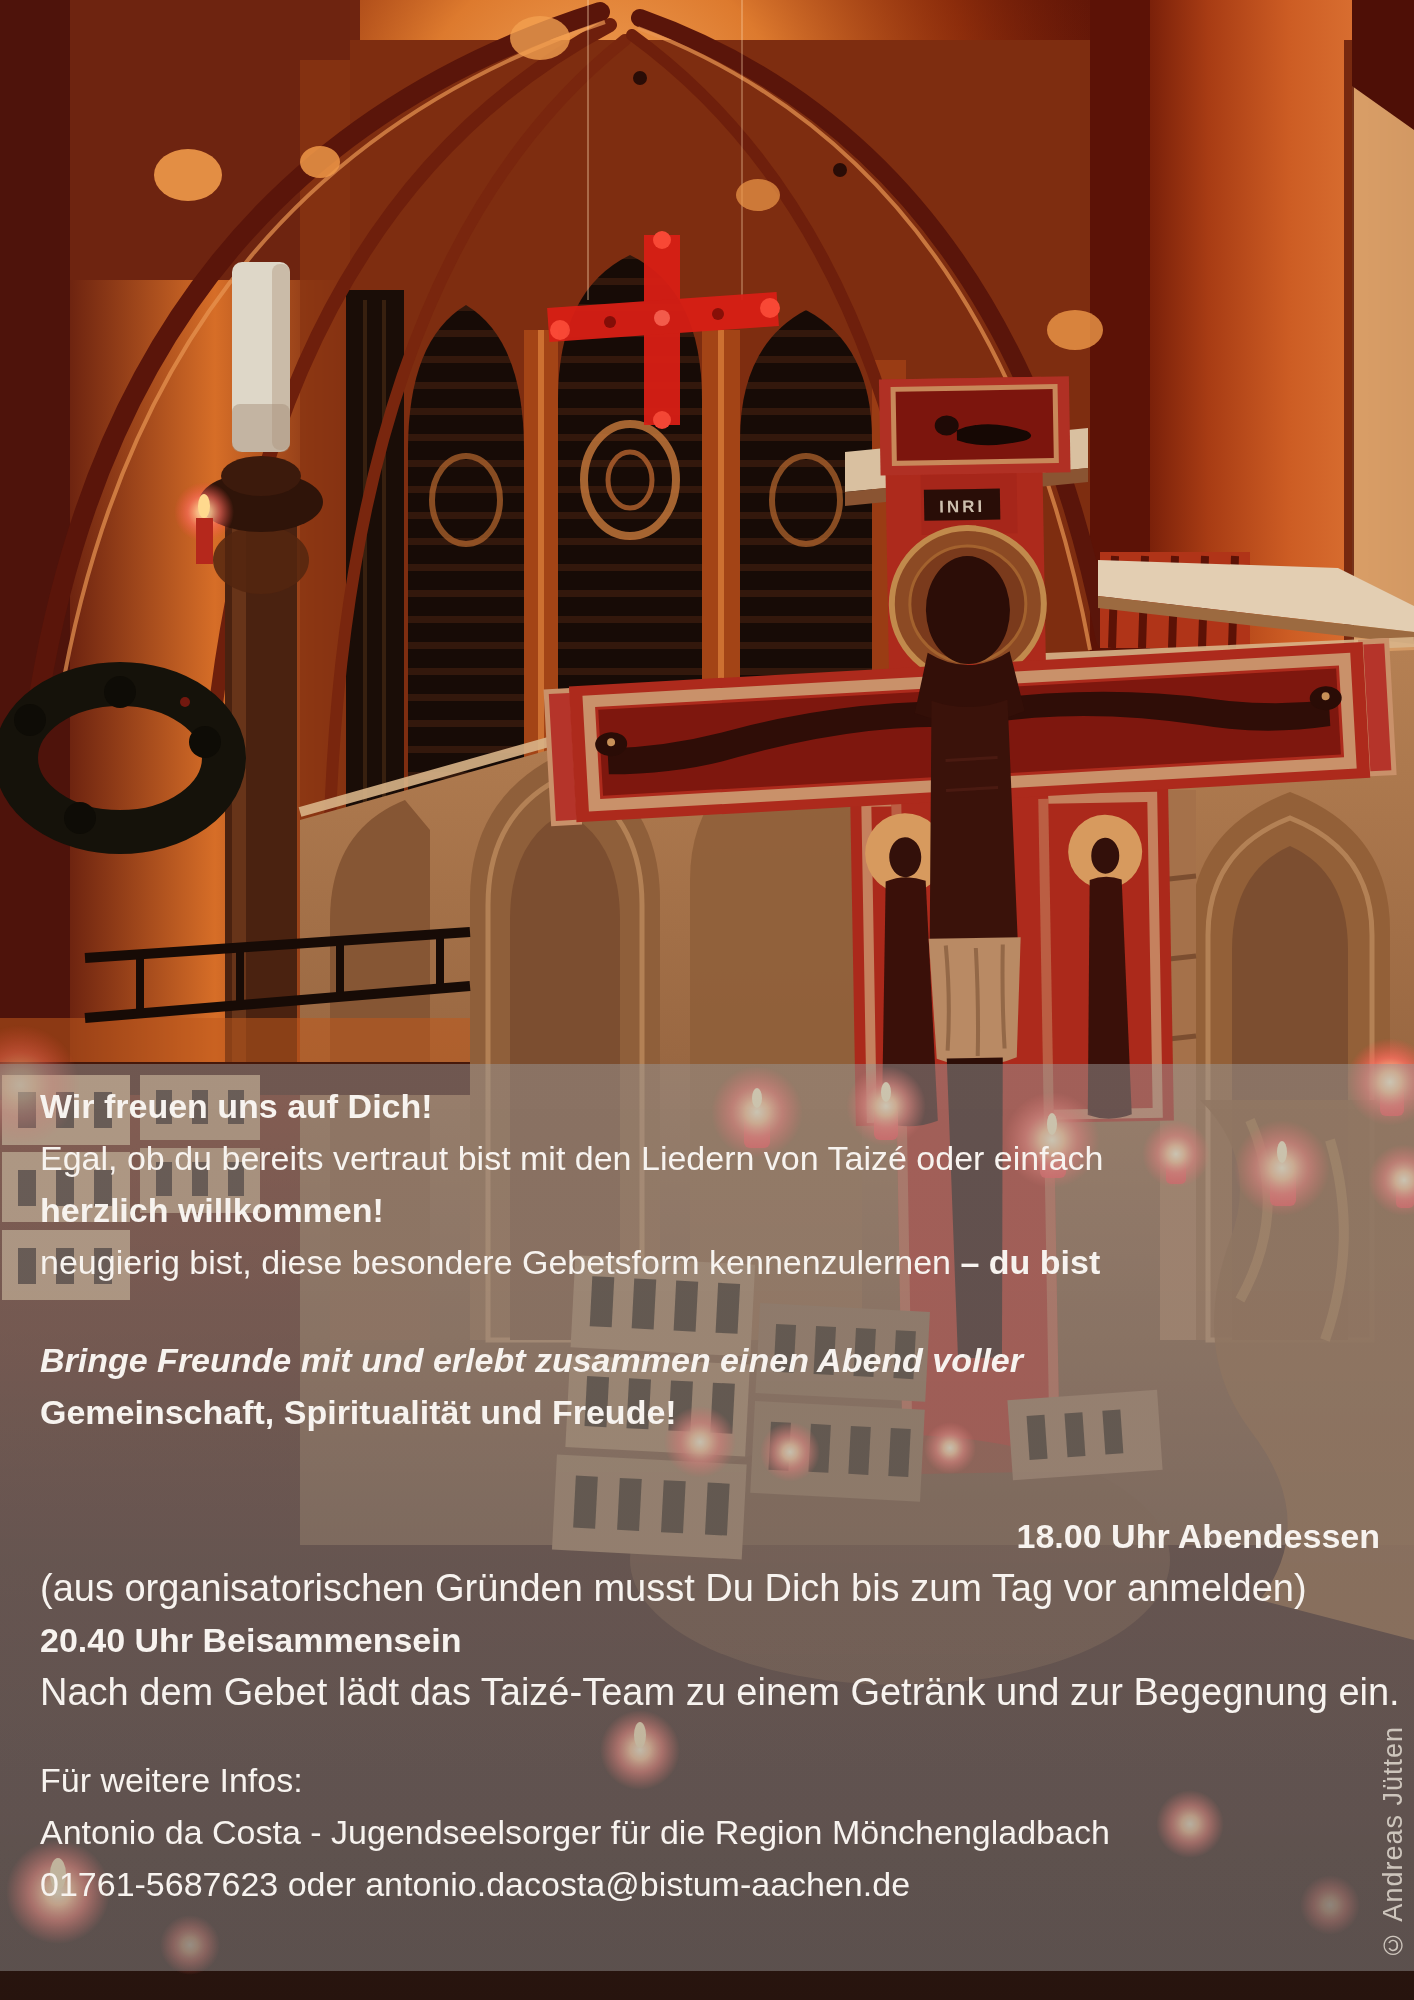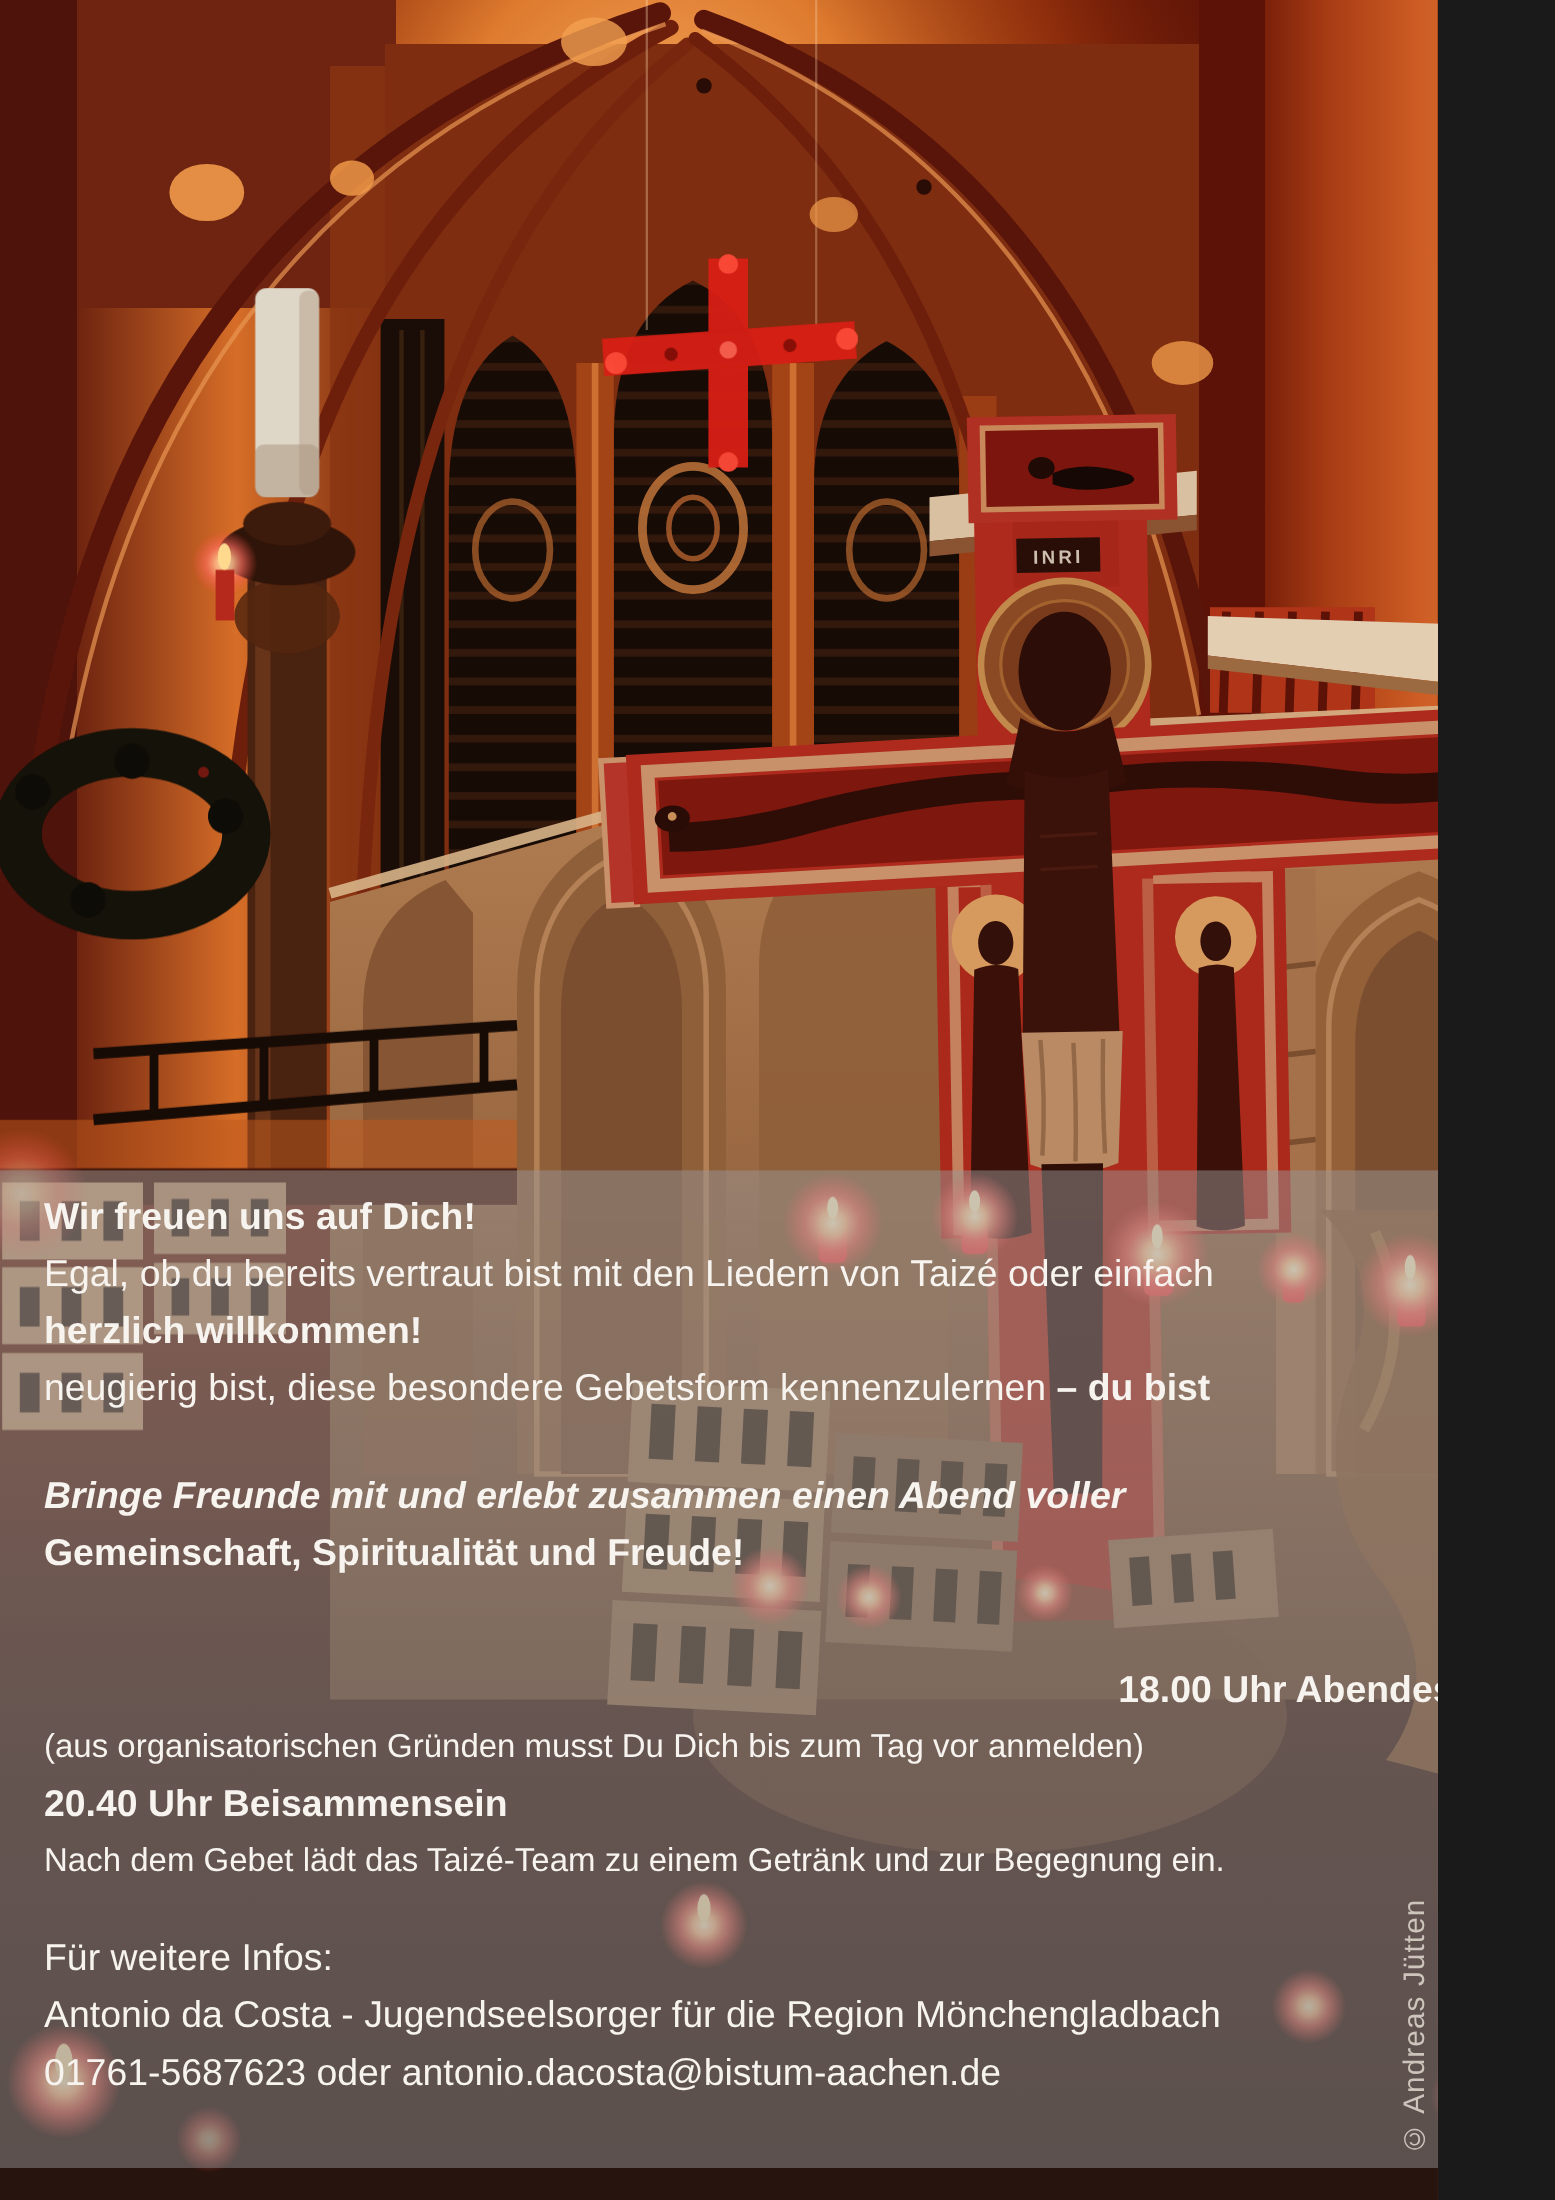--- a/index.html
+++ b/index.html
@@ -1,28 +1,28 @@
 <!DOCTYPE html>
 <html><head>
 <meta charset="utf-8">
 <style>
   html,body{margin:0;padding:0;background:#1a1a1a;}
   .poster{
-    position:relative;width:1307px;height:2000px;overflow:hidden;
+    position:relative;width:1414px;height:2000px;overflow:hidden;
     font-family:"Liberation Sans",sans-serif;background:#6e2410;
   }
   .photo-svg{position:absolute;left:0;top:0;width:1414px;height:2000px;display:block;}
   .overlay{
     position:absolute;left:0;top:1064px;width:1414px;height:907px;
     background:linear-gradient(rgba(152,150,150,0.50),rgba(136,132,132,0.54));
     box-sizing:border-box;padding:16px 34px 0 40px;color:#f7f3ef;
   }
   .line{font-size:34px;line-height:52px;white-space:nowrap;font-weight:400;}
   .line .b, .line.b{font-weight:700;}
-  .line.small{font-size:30px;}
+  .line.small{font-size:38px;}
   .gap-invite{margin-top:46px;font-style:italic;}
   .gap-schedule{margin-top:72px;text-align:right;}
   .gap-contact{margin-top:36px;}
   .credit{
     position:absolute;right:5px;bottom:40px;
     writing-mode:vertical-rl;transform:rotate(180deg);
     font-size:27px;color:#cdc5bc;letter-spacing:1px;white-space:nowrap;
   }
 </style>
 </head>

